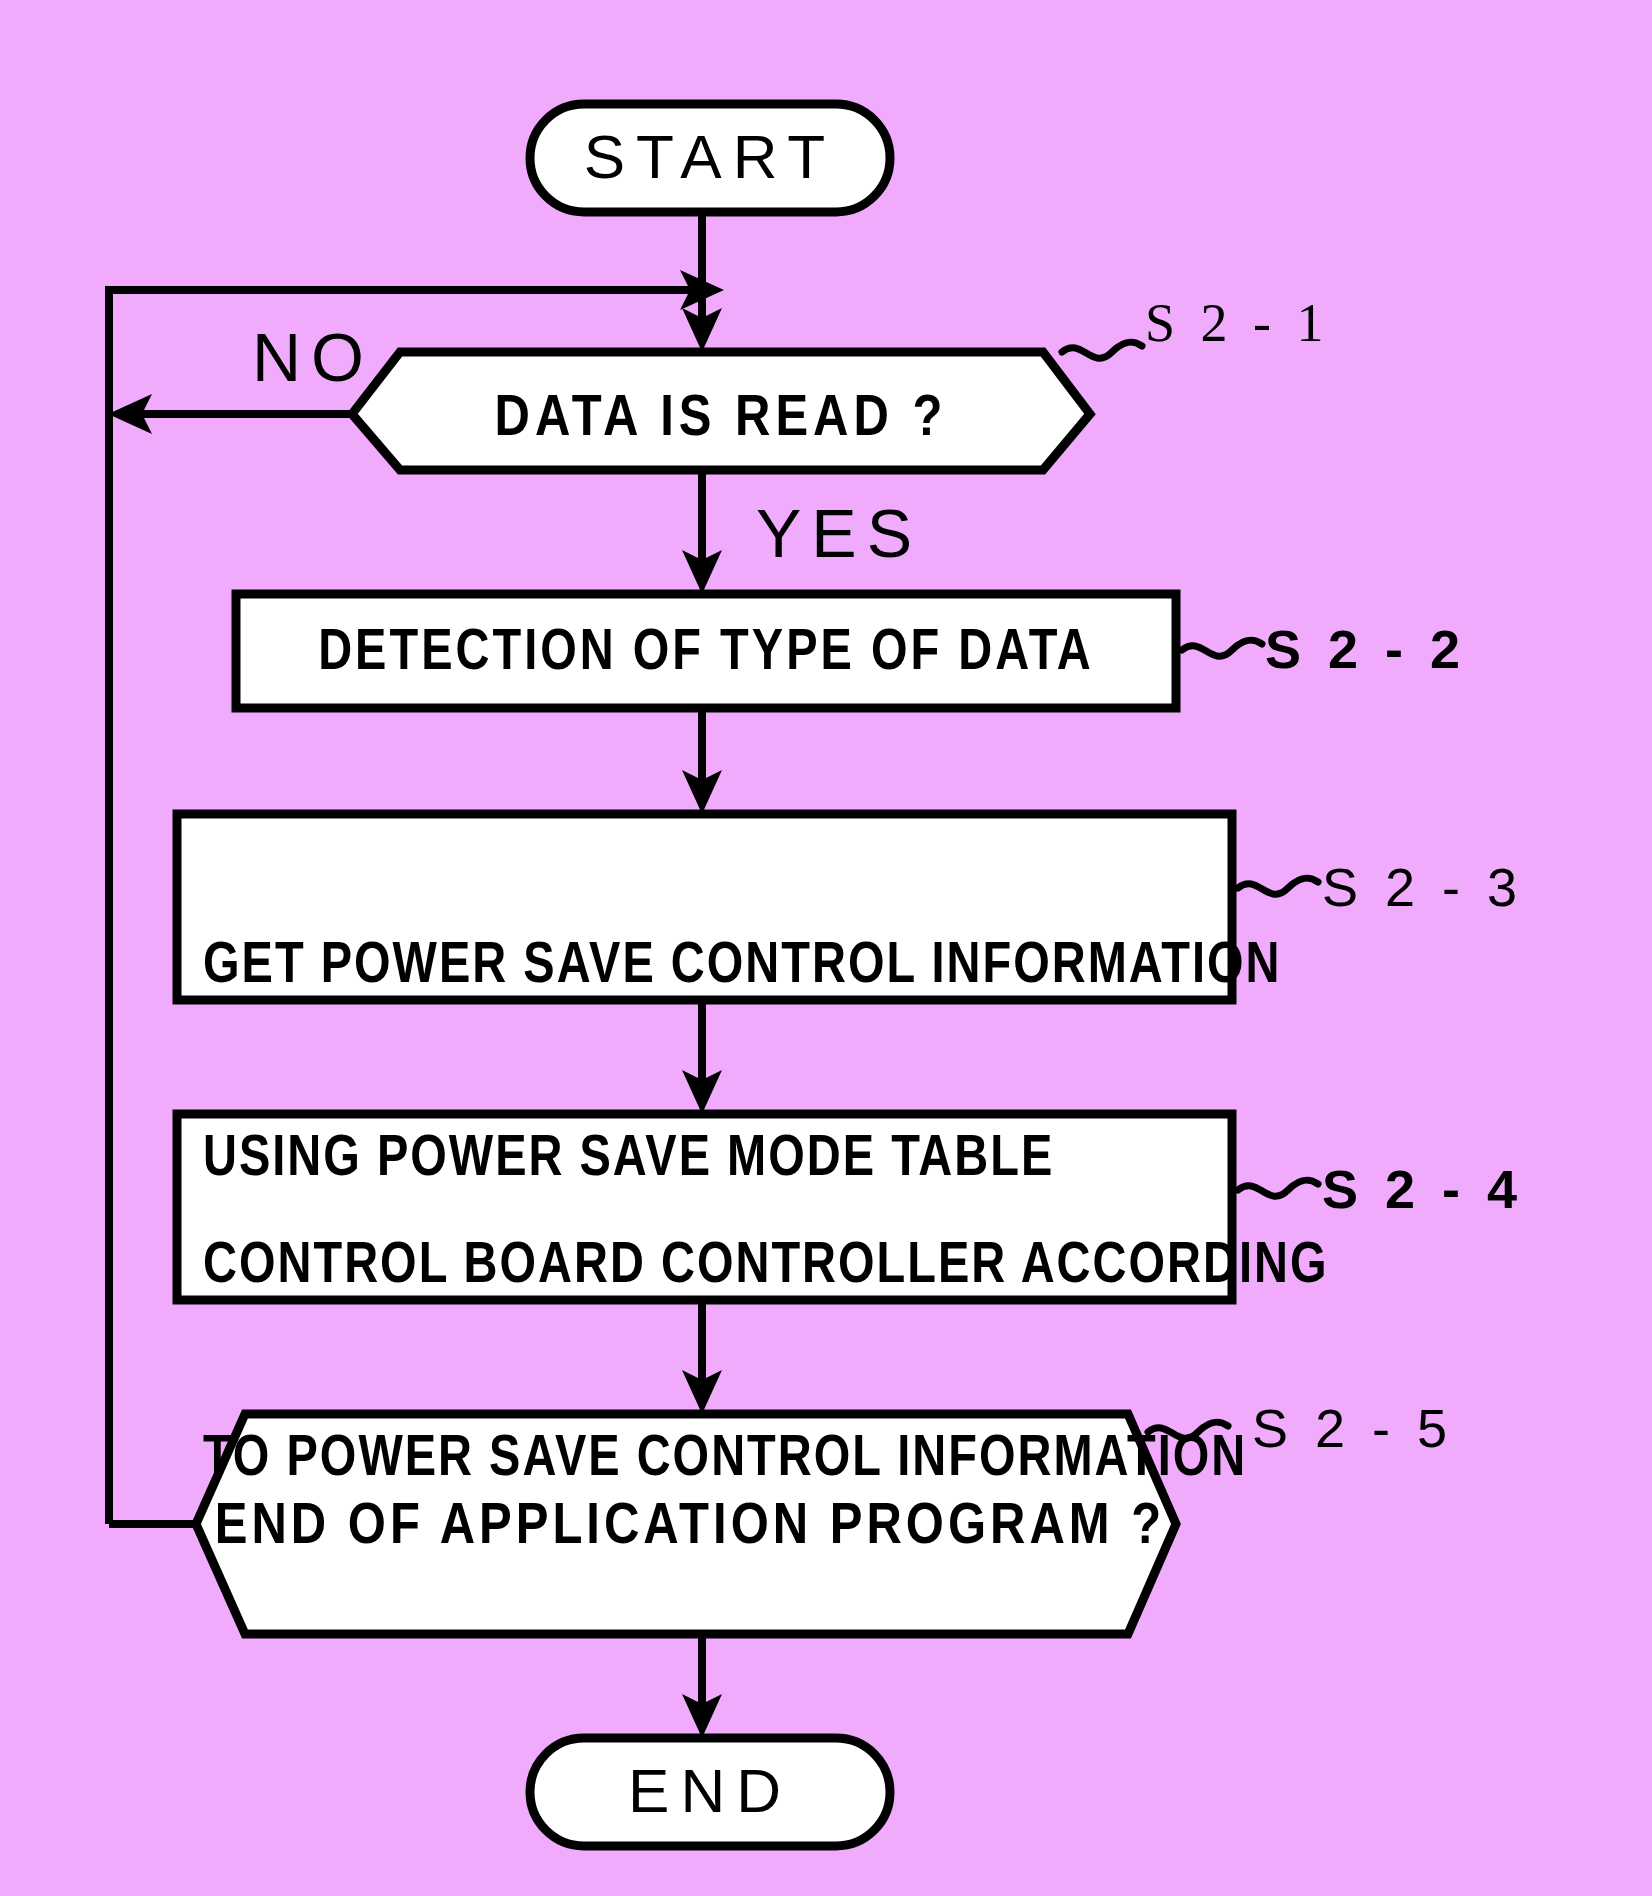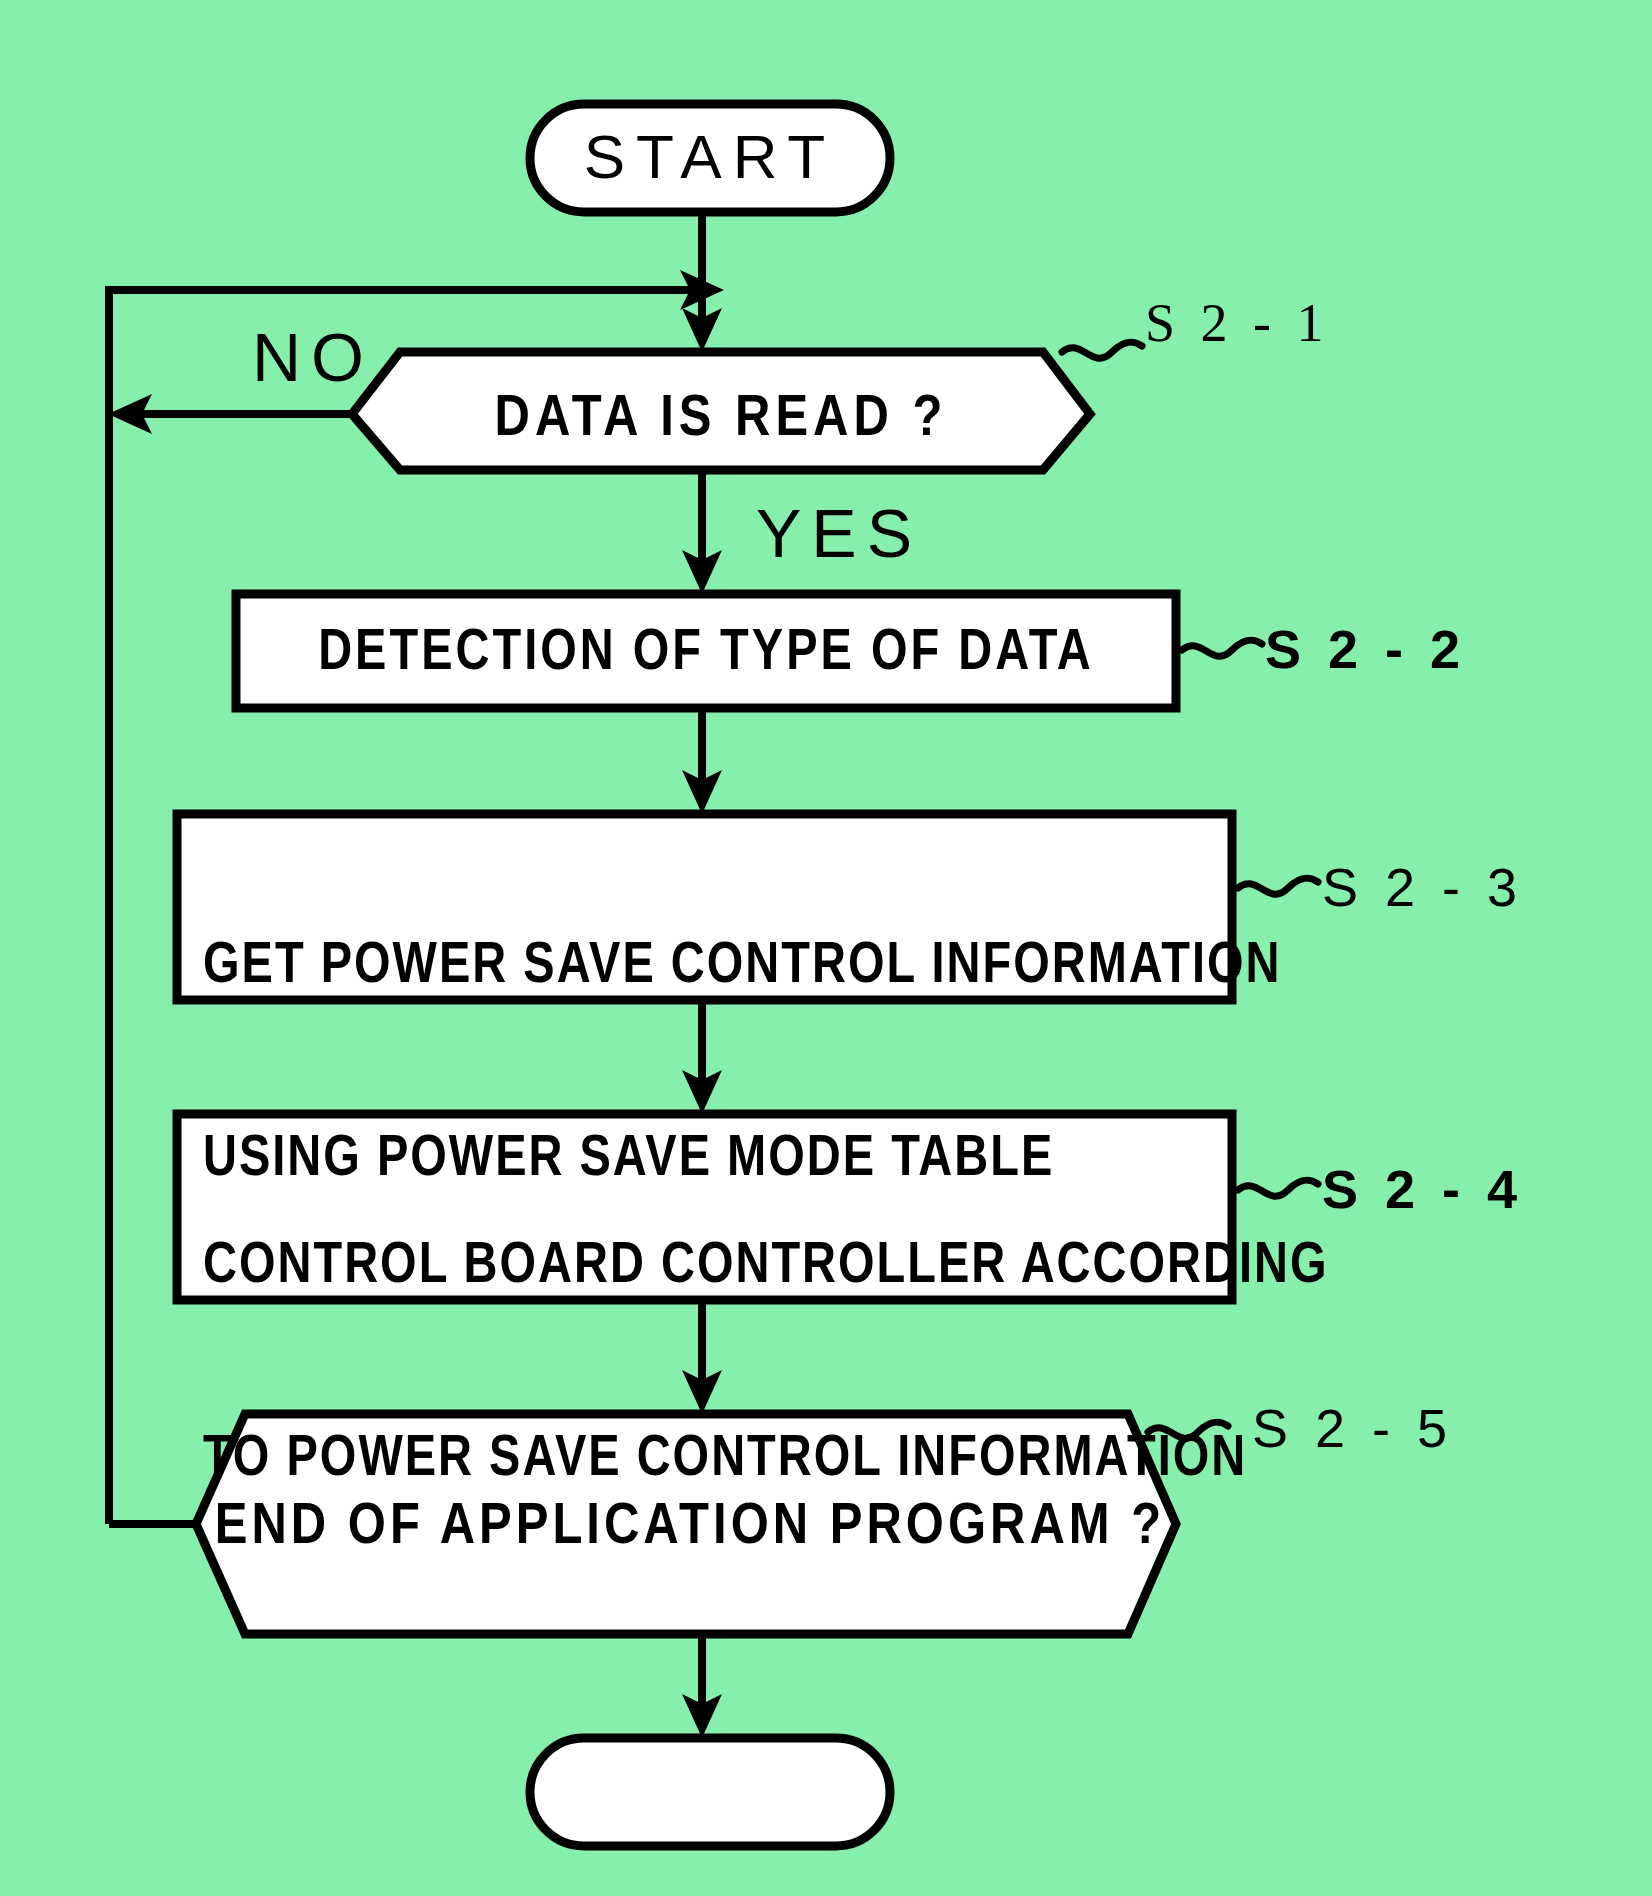--- a/index.html
+++ b/index.html
@@ -4,21 +4,21 @@
 <style>
   html, body {
     margin: 0;
     padding: 0;
     background: #ffffff;
   }
   #canvas {
     position: relative;
     width: 1652px;
     height: 1896px;
-    background: #86efac;
+    background: #f0abfc;
     font-family: "Liberation Sans", sans-serif;
     overflow: hidden;
   }
   #flow-svg {
     position: absolute;
     left: 0;
     top: 0;
     width: 1652px;
     height: 1896px;
   }
@@ -175,14 +175,15 @@
     <div>CONTROL BOARD CONTROLLER ACCORDING</div>
     <div class="line2">TO POWER SAVE CONTROL INFORMATION</div>
   </div>
 
   <div class="lbl step-text" style="left:1322px; top:1161px;font-weight:bold;">S 2 - 4</div>
 
   <div class="lbl decision-text" style="left:210px; top:1498px; width:960px; letter-spacing:4px;">END OF APPLICATION PROGRAM ?</div>
 
   <div class="lbl step-text" style="left:1232px; top:1400px;margin-left:20px;">S 2 - 5</div>
 
+  <div class="lbl terminal-text" style="left:530px; top:1758px; width:360px;">END</div>
 
 </div>
 
 </body></html>

